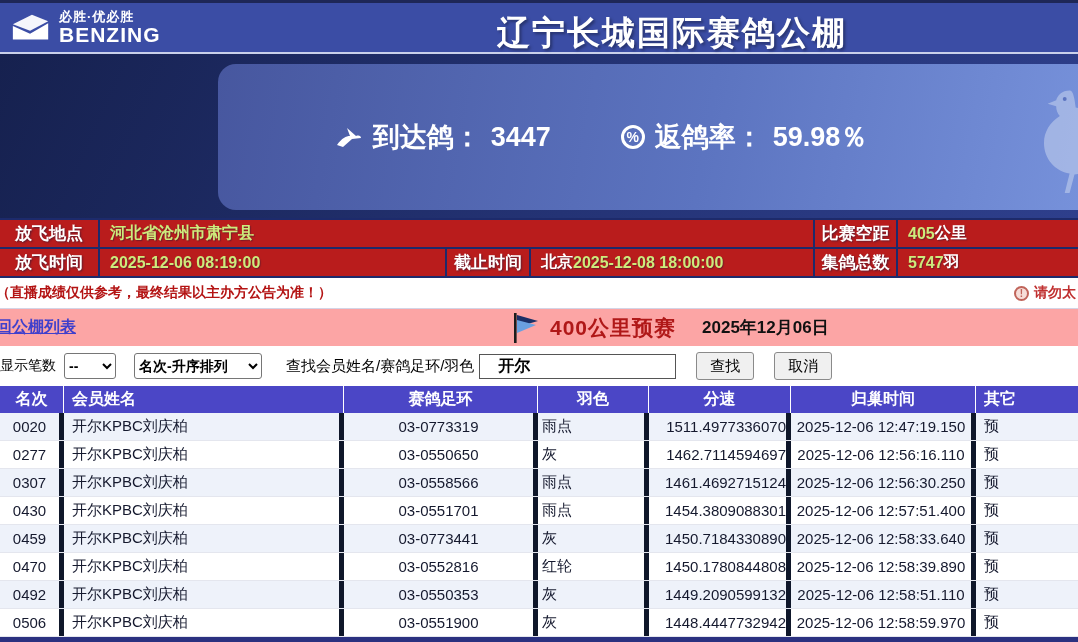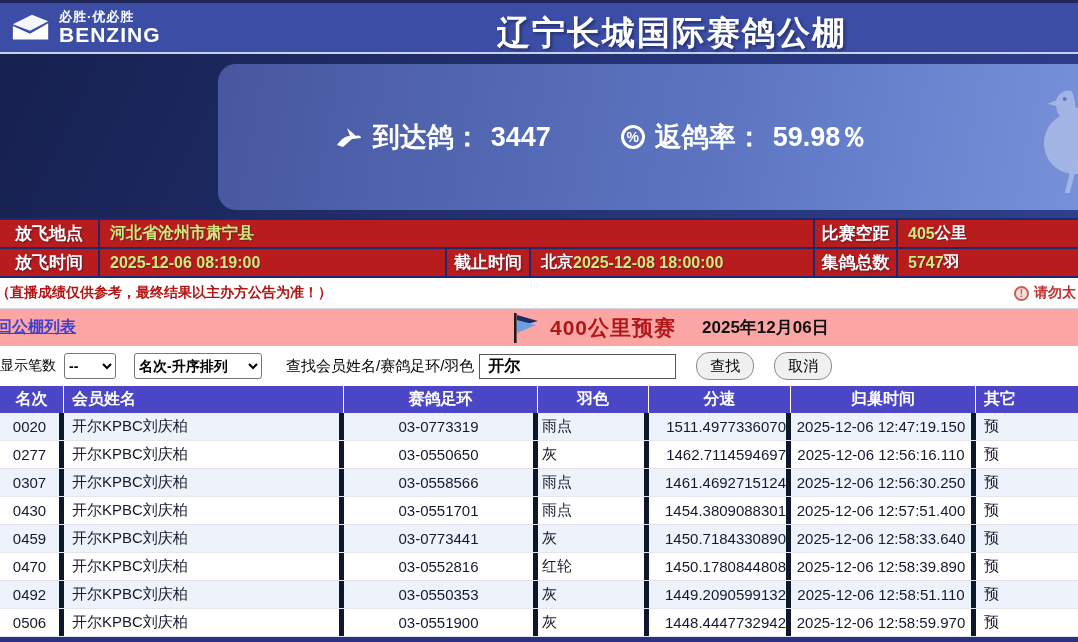--- a/index.html
+++ b/index.html
@@ -45,22 +45,22 @@
   .race-date { color:#111; font-size:17px; font-weight:bold; margin-left:14px; }
   .flag-icon svg { width:26px; height:32px; display:block; }
 
   
   .controls-row { height:40px; background:#fff; display:flex; align-items:center; white-space:nowrap; }
   .ctl-label { font-size:14px; color:#000; margin-left:0; }
   .ctl-label2 { font-size:15px; color:#000; margin-left:24px; }
   select { height:26px; font-size:14px; font-weight:bold; border:1px solid #767676; border-radius:3px; background:#fff; margin-left:8px; font-family:inherit; }
   .count-select { width:52px; }
   .sort-select { width:128px; margin-left:18px; }
-  .search-input { width:197px; height:25px; border:1.5px solid #555; font-size:16px; font-weight:bold; padding-left:8px; margin-left:5px; font-family:Liberation Sans, sans-serif; }
-  .btn { height:28px; padding:0 13px; margin-left:20px; font-size:15px; font-family:inherit; background:#f0f0f0; border:1px solid #8a8a8a; border-radius:13px; color:#000; }
+  .search-input { width:197px; height:25px; border:1.5px solid #555; font-size:16px; font-weight:bold; padding-left:18px; margin-left:5px; font-family:Liberation Sans, sans-serif; }
+  .btn { height:28px; padding:0 13px; margin-left:20px; font-size:15px; font-family:inherit; background:#f0f0f0; border:1px solid #8a8a8a; border-radius:3px; color:#000; }
 
   
   .thead { height:27px; background:#4b46c6; display:flex; color:#fff; font-size:16px; font-weight:bold; }
   .thead .cell { border-right:1px solid #fff; display:flex; align-items:center; }
   .thead .cell:last-child { border-right:none; }
   .trow { height:28px; display:flex; font-size:15px; color:#15192e; border-bottom:1px solid #e4e6ee; }
   .trow.odd { background:#eef2fa; }
   .trow.even { background:#fff; }
   .trow .cell { border-right:5px solid #0f172a; display:flex; align-items:center; white-space:nowrap; overflow:hidden; }
   .trow .cell:last-child { border-right:none; }

